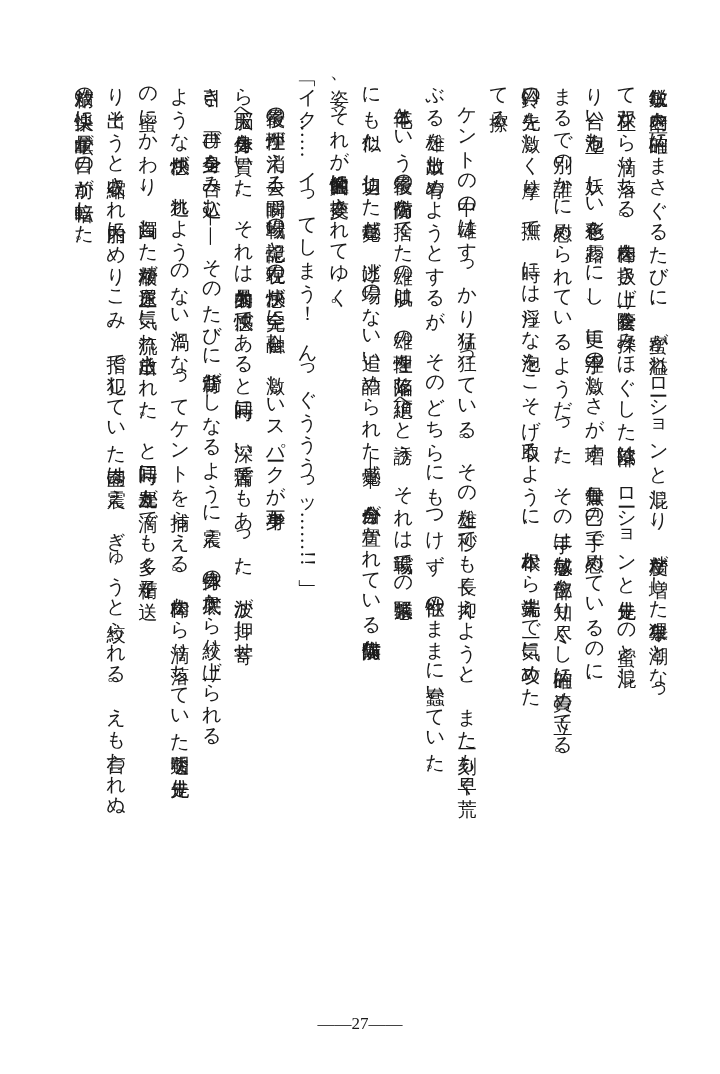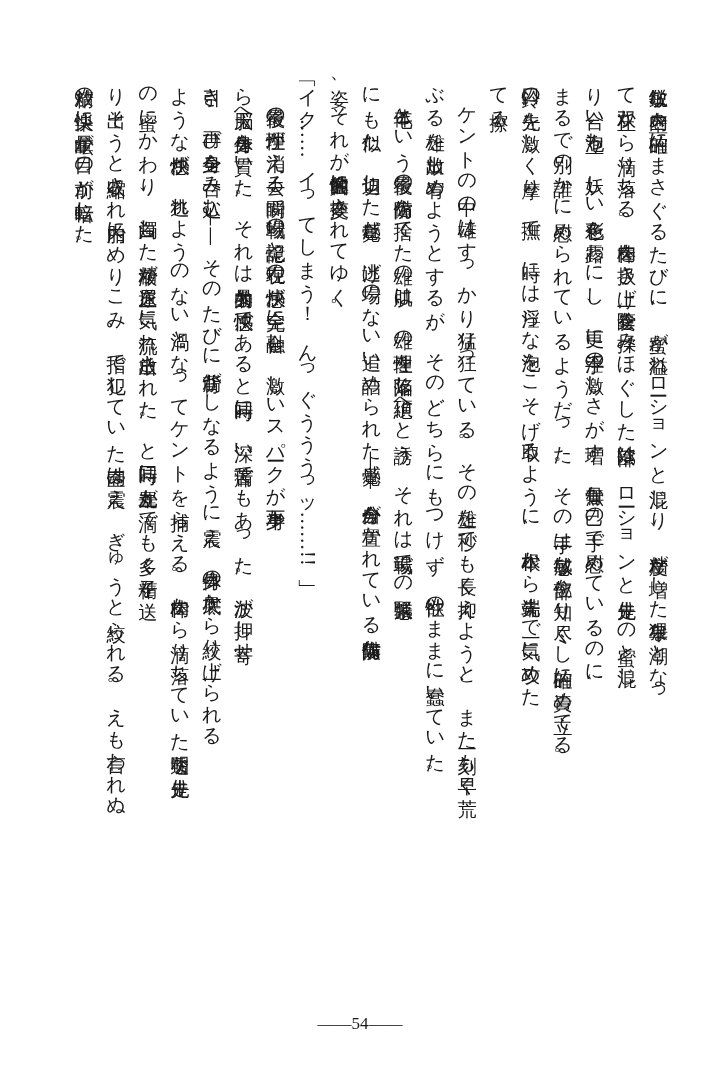--- a/index.html
+++ b/index.html
@@ -49,14 +49,14 @@
     <span class="line">姿、それが性的興奮に変換されてゆく。</span>
     <span class="line">「イク……イってしまう！　んっぐうううっッ……!!」</span>
     <span class="line">　最後の理性が消え去る瞬間。戦場の記憶と現在の快感が完全に融合し、激しいスパークが下半身か</span>
     <span class="line">ら脳天へ身体を貫いた。それは暴力的な快感であると同時に、深い苦痛でもあった。波が押し寄せ、</span>
     <span class="line">引き、再び全身を呑み込む——そのたびに背筋がしなるように震え、身体の奥底から絞り上げられる</span>
     <span class="line">ような快感が、逃れようのない渦となってケントを捕らえる。肉棒から滴り落ちていた透明な先走り</span>
     <span class="line">の蜜にかわり、白濁した精液が尿道を一気に流れ放出された。と同時に睾丸が一滴でも多く精子を送</span>
     <span class="line">り出そうと収縮され胎内にめりこみ、指で犯していた肉壺は震え、ぎゅうと絞られる。えも言われぬ</span>
     <span class="line">放精の快楽に眩暈が目の前が暗転した。</span>
   </div>
-  <div class="page-number">——54——</div>
+  <div class="page-number">——27——</div>
 </div>
 
 </body></html>

